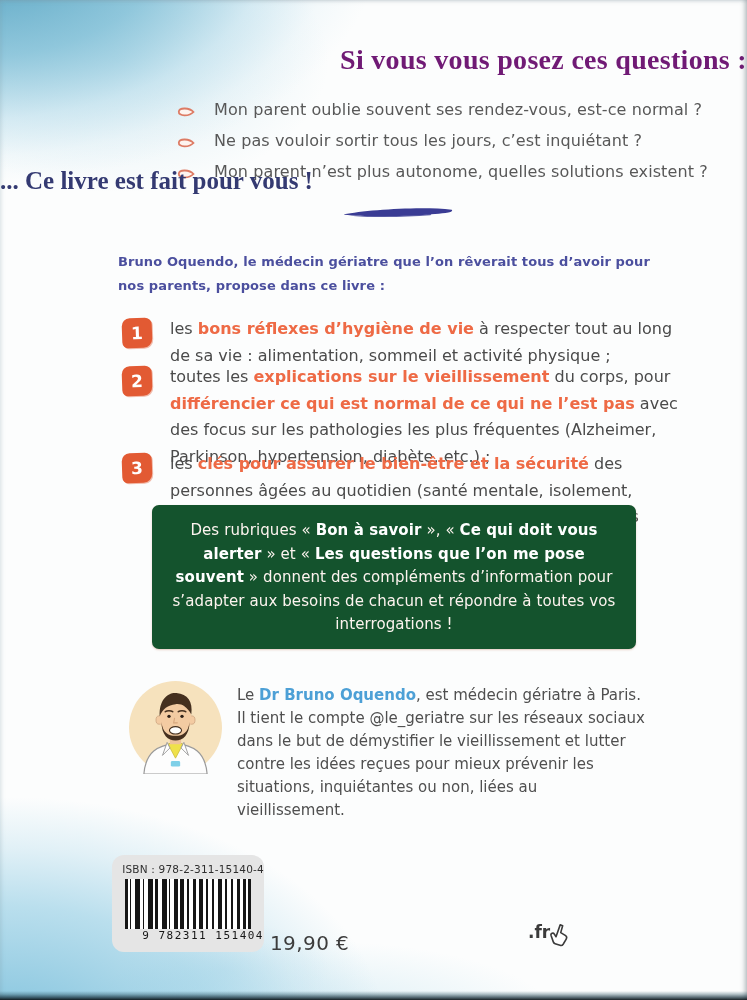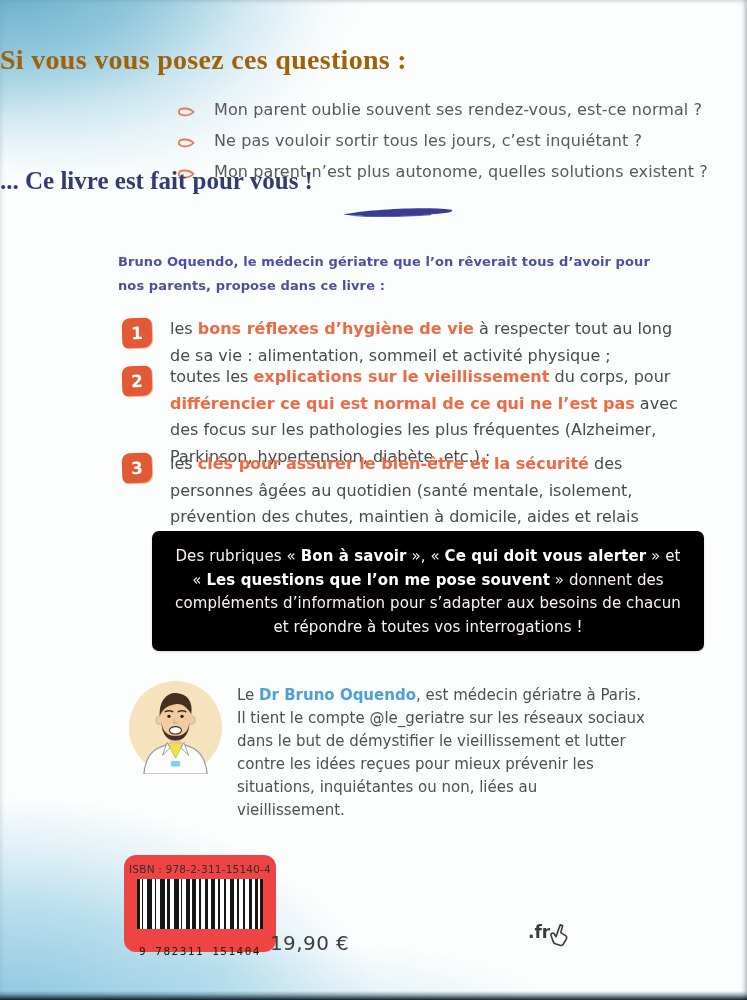--- a/index.html
+++ b/index.html
@@ -26,23 +26,23 @@
       inset 3px 0 4px -2px rgba(120,150,162,.25),
       inset 0 3px 4px -2px rgba(150,165,172,.30);
   }
   .bottom-edge {
     position:absolute; left:0; right:0; bottom:0; height:9px; z-index:10; pointer-events:none;
     background:linear-gradient(180deg, rgba(40,80,95,0) 0%, rgba(45,85,100,.35) 35%, rgba(25,50,62,.7) 70%, rgba(8,16,20,.92) 100%);
   }
 
   
   .q-title {
-    position:absolute; top:44px; left:0; width:100%; text-align:left; z-index:2;
+    position:absolute; top:44px; left:0; width:100%; text-align:right; z-index:2;
     font-family:"Liberation Serif", serif; font-weight:bold;
-    font-size:28px; color:#a16207; letter-spacing:.3px;
+    font-size:28px; color:#701a75; letter-spacing:.3px;
   }
   .q-list { position:absolute; top:88px; left:176px; z-index:2; list-style:none; }
   .q-item { display:flex; align-items:flex-end; gap:18px; height:31px; }
   .q-icon { display:inline-flex; width:20px; flex:0 0 20px; }
   .q-text { font-size:16px; color:#585858; letter-spacing:.1px; }
 
   .q-conclusion {
     position:absolute; top:167px; left:0; width:100%; text-align:left; z-index:2;
     font-family:"Liberation Serif", serif; font-weight:bold;
     font-size:25px; color:#343a72;
@@ -64,54 +64,54 @@
     display:flex; align-items:center; justify-content:center;
     box-shadow:1px 1px 0 rgba(226,90,51,.4);
   }
   .feature-text { margin-left:48px; width:510px; font-size:16px; color:#4a4a4a; line-height:26.5px; }
   .seg-orange { color:#ee6a45; font-weight:bold; }
   .seg-bold { font-weight:bold; }
   .seg-blue { color:#4da0d6; font-weight:bold; }
 
   
   .callout {
-    position:absolute; top:531px; left:152px; width:552px; min-height:101px; z-index:2;
-    background:#000000; border-radius:7px; padding:14px 20px 12px;
+    position:absolute; top:505px; left:152px; width:484px; min-height:101px; z-index:2;
+    background:#14532d; border-radius:7px; padding:14px 20px 12px;
     box-shadow:0 1px 2px rgba(180,90,60,.3);
   }
   .callout p { color:#fdf4ef; font-size:15px; line-height:23.5px; text-align:center; letter-spacing:.1px; }
   .callout .seg-bold { color:#ffffff; }
 
   
   .avatar { position:absolute; top:681px; left:129px; width:93px; height:93px; z-index:2; }
   .bio-text {
     position:absolute; top:684px; left:237px; width:410px; z-index:2;
     font-size:15px; color:#4f4f4f; line-height:23px;
   }
 
   
   .isbn-box {
-    position:absolute; top:855px; left:124px; width:152px; height:97px; z-index:2;
-    background:#ef4444; border-radius:12px; padding-top:8px; text-align:center;
+    position:absolute; top:855px; left:112px; width:152px; height:97px; z-index:2;
+    background:#e5e5e5; border-radius:12px; padding-top:8px; text-align:right;
   }
   .isbn-label { font-size:10.5px; color:#2f2f2f; letter-spacing:.2px; }
   .barcode {
     width:126px; height:50px; margin:4px auto 0;
     background:linear-gradient(90deg,
       #161616 0 2%, #fff 0 4%, #161616 0 5%, #fff 0 8%, #161616 0 12%, #fff 0 14%,
       #161616 0 15%, #fff 0 18%, #161616 0 22%, #fff 0 24%, #161616 0 26%, #fff 0 29%,
       #161616 0 33%, #fff 0 35%, #161616 0 36%, #fff 0 39%, #161616 0 42%, #fff 0 44%,
       #161616 0 47%, #fff 0 49%, #161616 0 51%, #fff 0 54%, #161616 0 56%, #fff 0 59%,
       #161616 0 62%, #fff 0 64%, #161616 0 66%, #fff 0 69%, #161616 0 71%, #fff 0 74%,
       #161616 0 77%, #fff 0 79%, #161616 0 81%, #fff 0 84%, #161616 0 86%, #fff 0 89%,
       #161616 0 91%, #fff 0 94%, #161616 0 96%, #fff 0 98%, #161616 0 100%);
   }
   .barcode-digits {
     font-family:"DejaVu Sans Mono", monospace;
-    font-size:11px; color:#161616; letter-spacing:1.5px; margin-top:16px;
+    font-size:11px; color:#161616; letter-spacing:1.5px; margin-top:0;
   }
   .price { position:absolute; top:931px; left:270px; z-index:2; font-size:20px; color:#3c3c3c; letter-spacing:.4px; }
 
   .publisher { position:absolute; top:914px; left:518px; z-index:2; display:flex; align-items:baseline; }
   .publisher-name { font-size:30px; font-weight:bold; color:#3b3b3b; letter-spacing:-.5px; font-style:normal; }
   .publisher-fr { font-size:17px; font-weight:bold; color:#3b3b3b; margin-left:10px; }
   .hand-cursor-icon { position:relative; top:9px; left:-2px; }
 </style>
 </head>
 <body>

